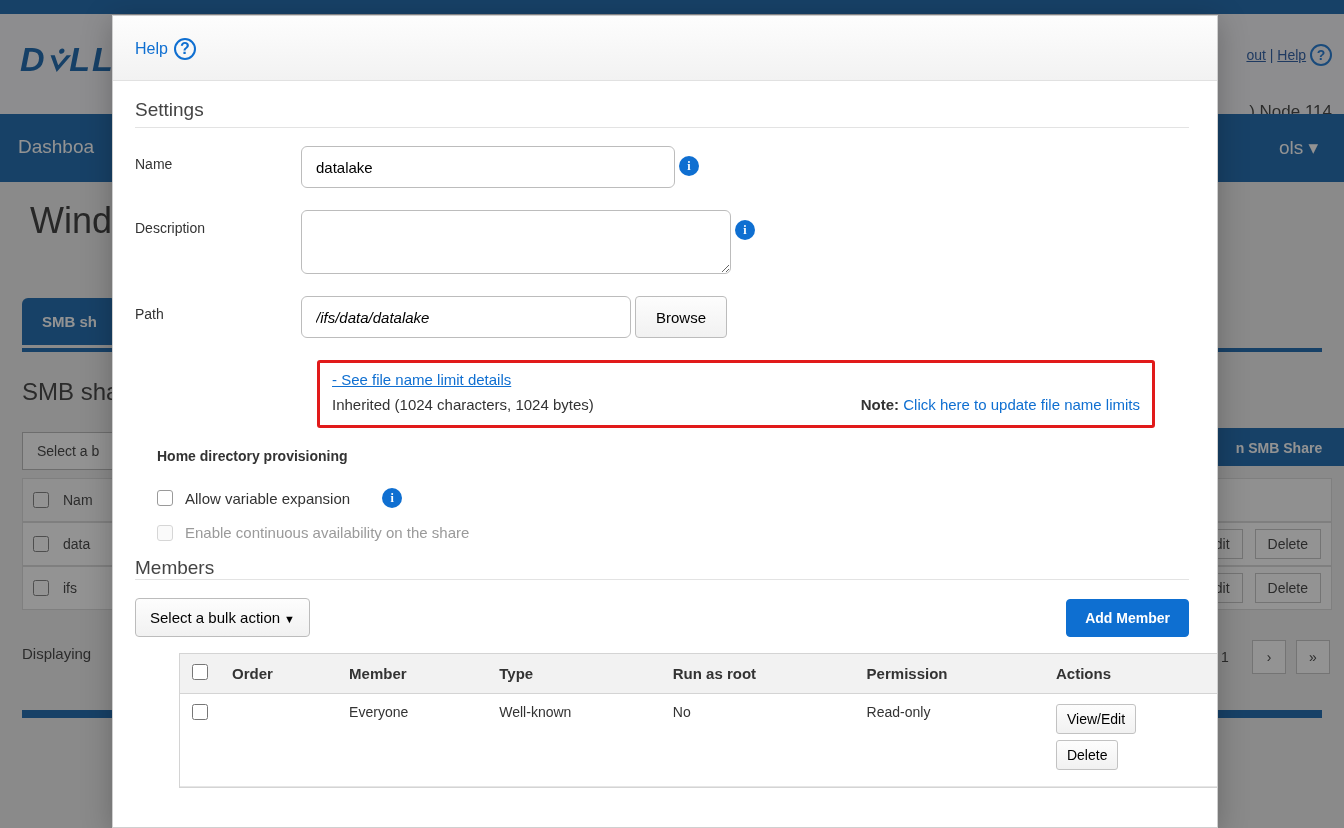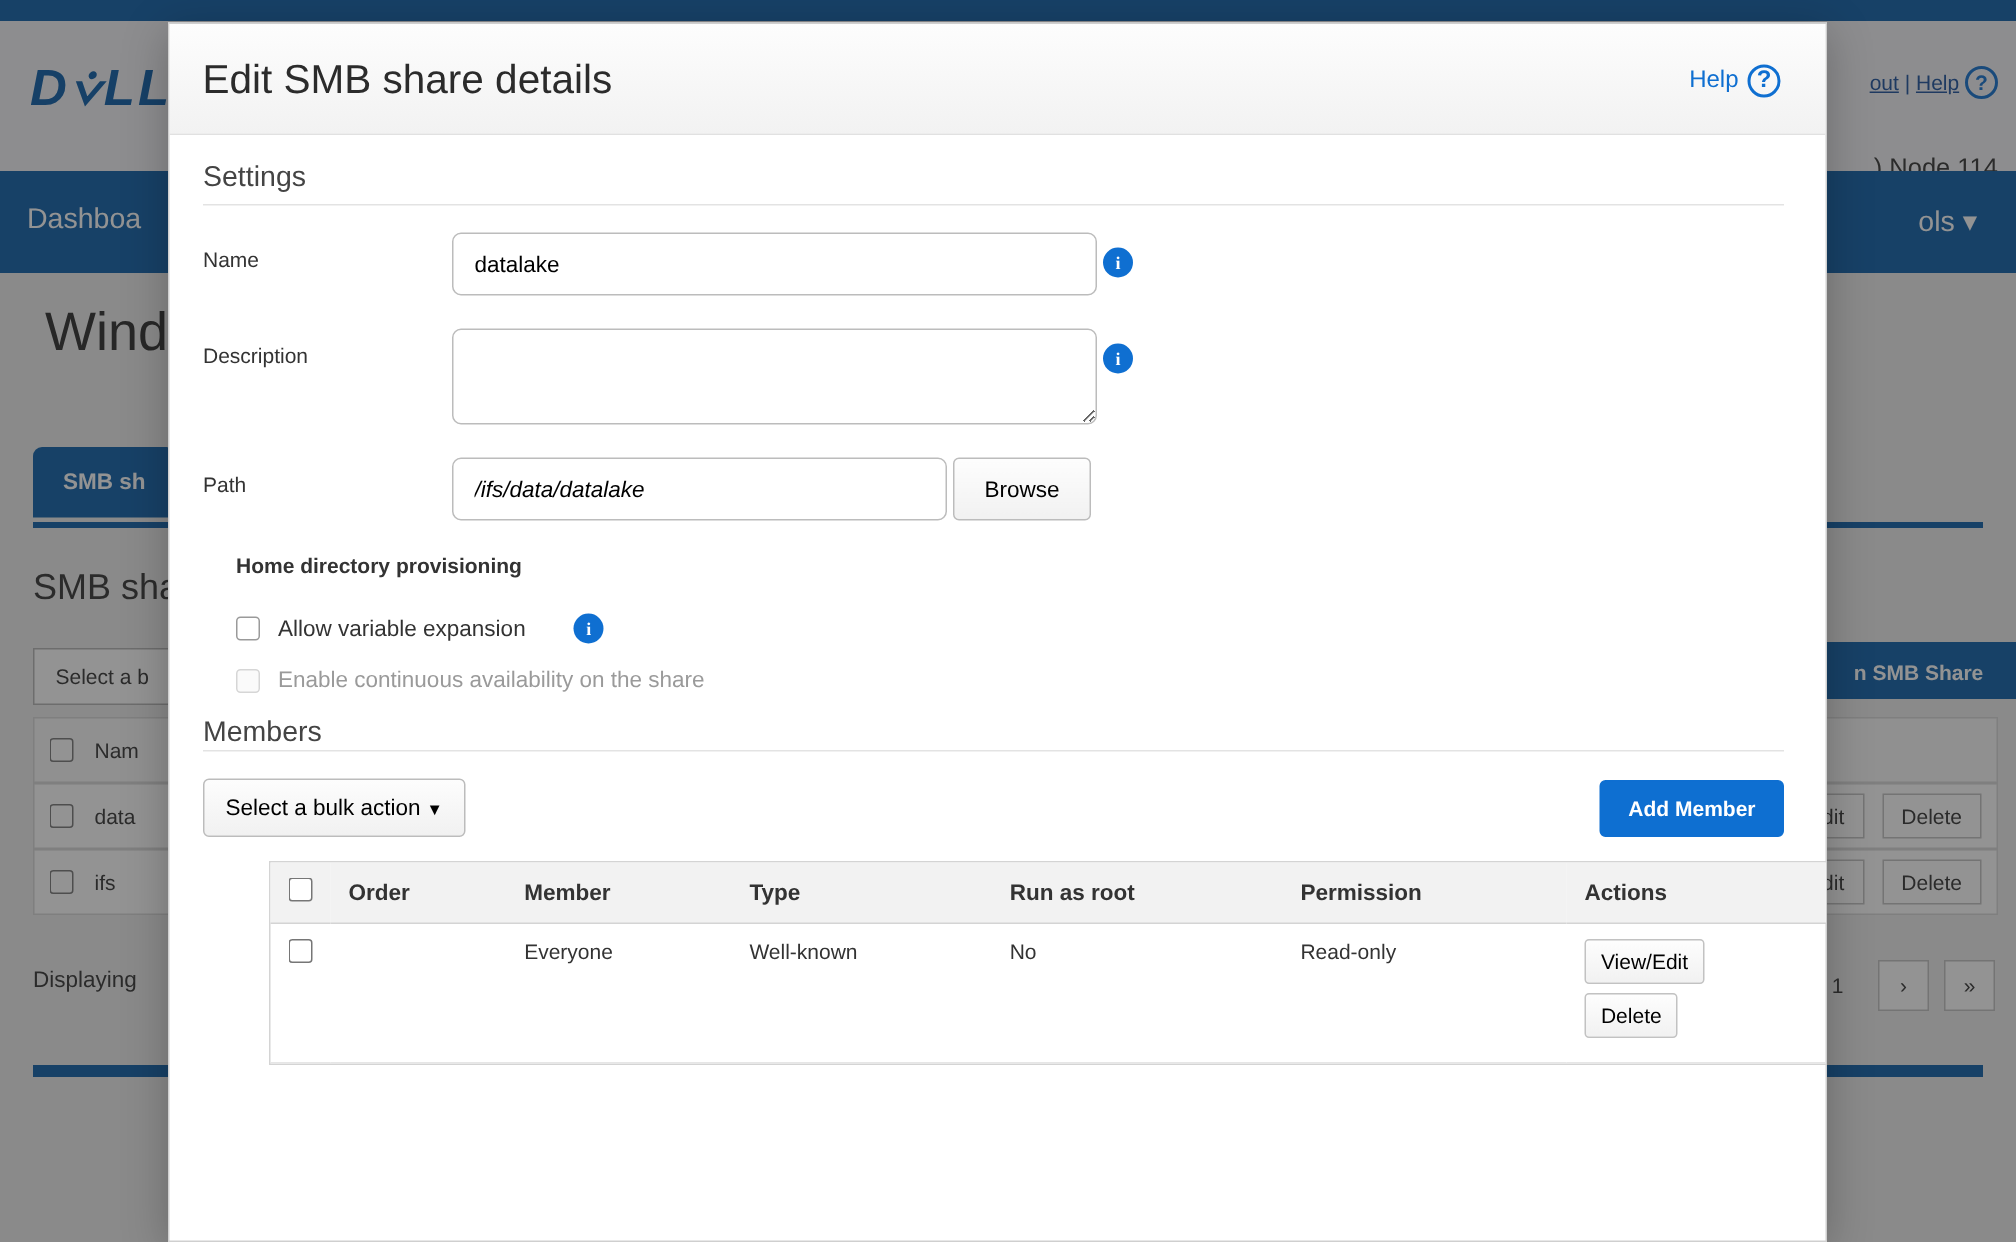--- a/index.html
+++ b/index.html
@@ -126,21 +126,21 @@
     padding:18px 28px 0 22px;
     overflow:auto;
   }
   .section-head { font-size:19px; color:#444; margin-bottom:6px; }
   .section-rule { border:0; border-top:1px solid #e3e3e3; margin-bottom:18px; }
   .form-row {
     display:flex; align-items:flex-start; gap:4px; margin-bottom:22px;
   }
   .form-label { width:162px; padding-top:10px; color:#333; }
   .text-input {
-    width:430px; height:42px; border:1px solid #bcbcbc; border-radius:6px;
+    width:374px; height:42px; border:1px solid #bcbcbc; border-radius:6px;
     padding:0 14px; font-size:15px; background:#fff;
   }
   .text-area {
     width:430px; height:64px; border:1px solid #bcbcbc; border-radius:6px;
     padding:8px 14px; font-size:15px; resize:both; background:#fff;
   }
   .path-row .text-input { width:330px;font-style:italic; }
   .browse-btn {
     height:42px; padding:0 20px; border:1px solid #bcbcbc; border-radius:4px;
     background:linear-gradient(#fdfdfd,#f1f1f1); font-size:15px;
@@ -256,21 +256,20 @@
     <span class="pgcur">1</span>
     <span class="pgbtn">›</span>
     <span class="pgbtn">»</span>
   </div>
   <div class="bd-bar"></div>
 </div>
 <div class="dim"></div>
 
 <div class="modal">
   <div class="modal-header">
-    <div class="modal-title">Edit SMB share details</div>
     <div class="modal-help">
       <span>Help</span>
       <span class="help-circ">?</span>
     </div>
   </div>
   <div class="modal-body">
     <div class="section-head">Settings</div>
     <hr class="section-rule">
 
     <div class="form-row">
@@ -284,20 +283,30 @@
       <textarea class="text-area" style=""></textarea>
       <span class="info-i">i</span>
     </div>
 
     <div class="form-row path-row">
       <div class="form-label">Path</div>
       <input class="text-input" value="/ifs/data/datalake" style="">
       <button class="browse-btn">Browse</button>
     </div>
 
+    <div class="callout">
+      <a class="callout-link">- See file name limit details</a>
+      <div class="callout-line2">
+        <span>Inherited (1024 characters, 1024 bytes)</span>
+        <span>
+          <span class="note-label">Note:</span>
+          <a class="note-link">Click here to update file name limits</a>
+        </span>
+      </div>
+    </div>
 
     <div class="sub-head">Home directory provisioning</div>
 
     <div class="chk-row">
       <span class="chk"></span>
       <span class="chk-label">Allow variable expansion</span>
       <span class="info-inl">i</span>
     </div>
     <div class="chk-row">
       <span class="chk disabled"></span>

